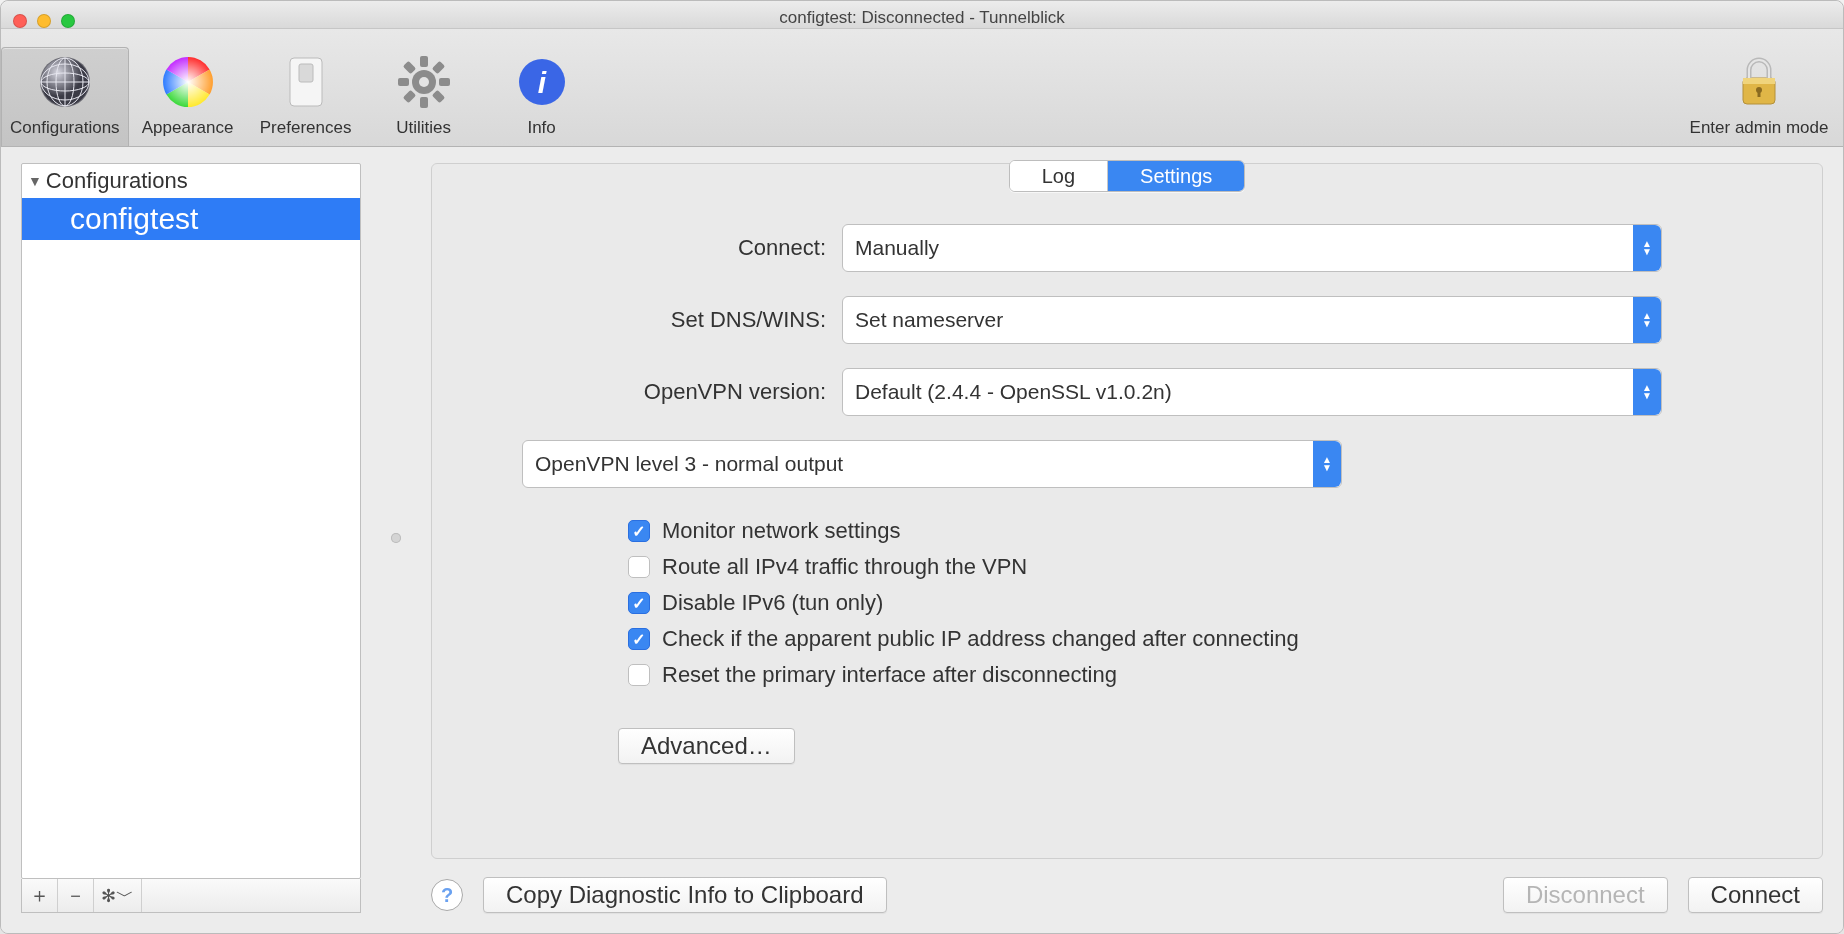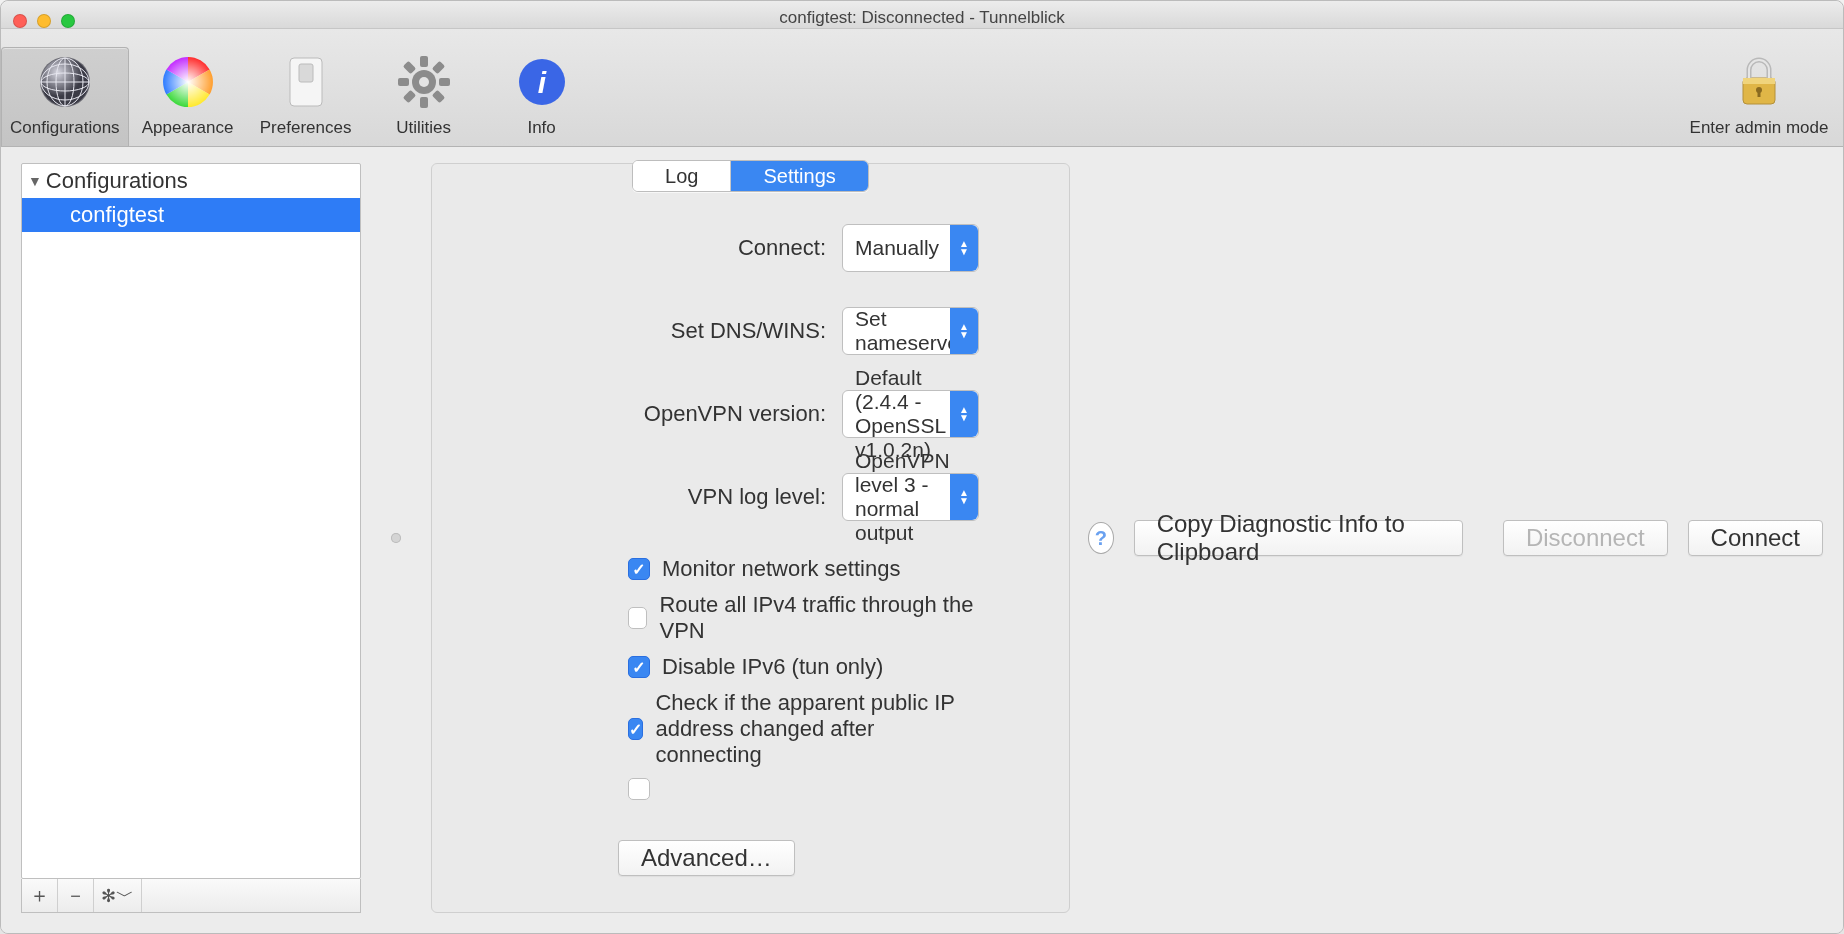--- a/index.html
+++ b/index.html
@@ -68,41 +68,41 @@
   .sidebar { width: 340px; display:flex; flex-direction:column; }
   .config-list {
     flex:1;
     background:#fff;
     border:1px solid #bfbfbf;
     border-radius: 2px;
     overflow:auto;
   }
   .list-header { display:flex; align-items:center; padding:4px 6px; font-size:22px; color:#333; }
   .disclosure { font-size:14px; margin-right:4px; color:#666; }
-  .list-row { padding: 4px 6px 4px 48px; font-size:22px; }
+  .list-row { padding: 4px 6px 4px 48px; font-size:30px; }
   .list-row.selected { background:#2e7cf6; color:#fff; }
 
   .sidebar-footer {
     display:flex; align-items:center;
     border:1px solid #bfbfbf; border-top:none;
     height:34px; background:linear-gradient(#fafafa,#ececec);
   }
   .mini-btn {
     width:36px; height:100%; display:flex;align-items:center;justify-content:center;
     border-right:1px solid #cfcfcf; font-size:20px; color:#555;
   }
   .gear-btn { width:48px; font-size:18px; }
   .sidebar-footer .rest { flex:1; }
 
   
   .splitter { width:14px; display:flex; align-items:center; justify-content:center; }
   .splitter .dot { width:10px; height:10px; border-radius:50%; background:#d4d4d4; box-shadow:0 0 0 1px #bbb inset; }
 
   
-  .main-col { flex:1; display:flex; flex-direction:row; gap:18px; }
+  .main-col { flex:1; display:flex; flex-direction:column; gap:18px; }
   .panel {
     flex:1;
     background:#eaeaea;
     border:1px solid #cfcfcf;
     border-radius:6px;
     position:relative;
     padding: 60px 90px 30px 90px;
   }
 
   .seg-wrap { position:absolute; top:-4px; left:0; right:0; display:flex; justify-content:center; }
@@ -112,21 +112,21 @@
     overflow:hidden; background:#fff;
     box-shadow: 0 1px 0 rgba(255,255,255,.6);
   }
   .segmented .seg {
     padding: 0 32px; font-size:20px; display:flex; align-items:center;
     color:#333; background:#fff; border-right:1px solid #c7c7c7;
   }
   .segmented .seg:last-child { border-right:none; }
   .segmented .seg.selected { background:#3a87f2; color:#fff; }
 
-  .form-row { display:flex; align-items:center; margin-bottom:35px; }
+  .form-row { display:flex; align-items:center; margin-bottom:24px; }
   .form-label { width: 320px; text-align:right; padding-right:16px; font-size:22px; color:#333; }
   .select {
     flex:1; max-width: 820px; height:48px;
     background:#fff; border:1px solid #bfbfbf; border-radius:6px;
     display:flex; align-items:center; padding:0 12px; font-size:21px; color:#333;
     position:relative;
   }
   .select .stepper {
     position:absolute; right:0; top:0; bottom:0; width:28px;
     background:#3a87f2; border-radius:0 6px 6px 0;
@@ -356,21 +356,20 @@
         <div class="select">
           <span>Default (2.4.4 - OpenSSL v1.0.2n)</span>
           <div class="stepper">
               <span>▲</span>
               <span>▼</span>
             </div>
         </div>
       </div>
 
       <div class="form-row">
-        <div class="form-label">VPN log level:</div>
         <div class="select">
           <span>OpenVPN level 3 - normal output</span>
           <div class="stepper">
               <span>▲</span>
               <span>▼</span>
             </div>
         </div>
       </div>
 
       <div class="check-list">
@@ -385,20 +384,21 @@
         <div class="check-row">
           <div class="checkbox checked"></div>
           <span>Disable IPv6 (tun only)</span>
         </div>
         <div class="check-row">
           <div class="checkbox checked"></div>
           <span>Check if the apparent public IP address changed after connecting</span>
         </div>
         <div class="check-row">
           <div class="checkbox"></div>
+          <span>Reset the primary interface after disconnecting</span>
         </div>
       </div>
 
       <div class="adv-btn">
         <div class="push-btn">
           <span>Advanced…</span>
         </div>
       </div>
     </div>
 

